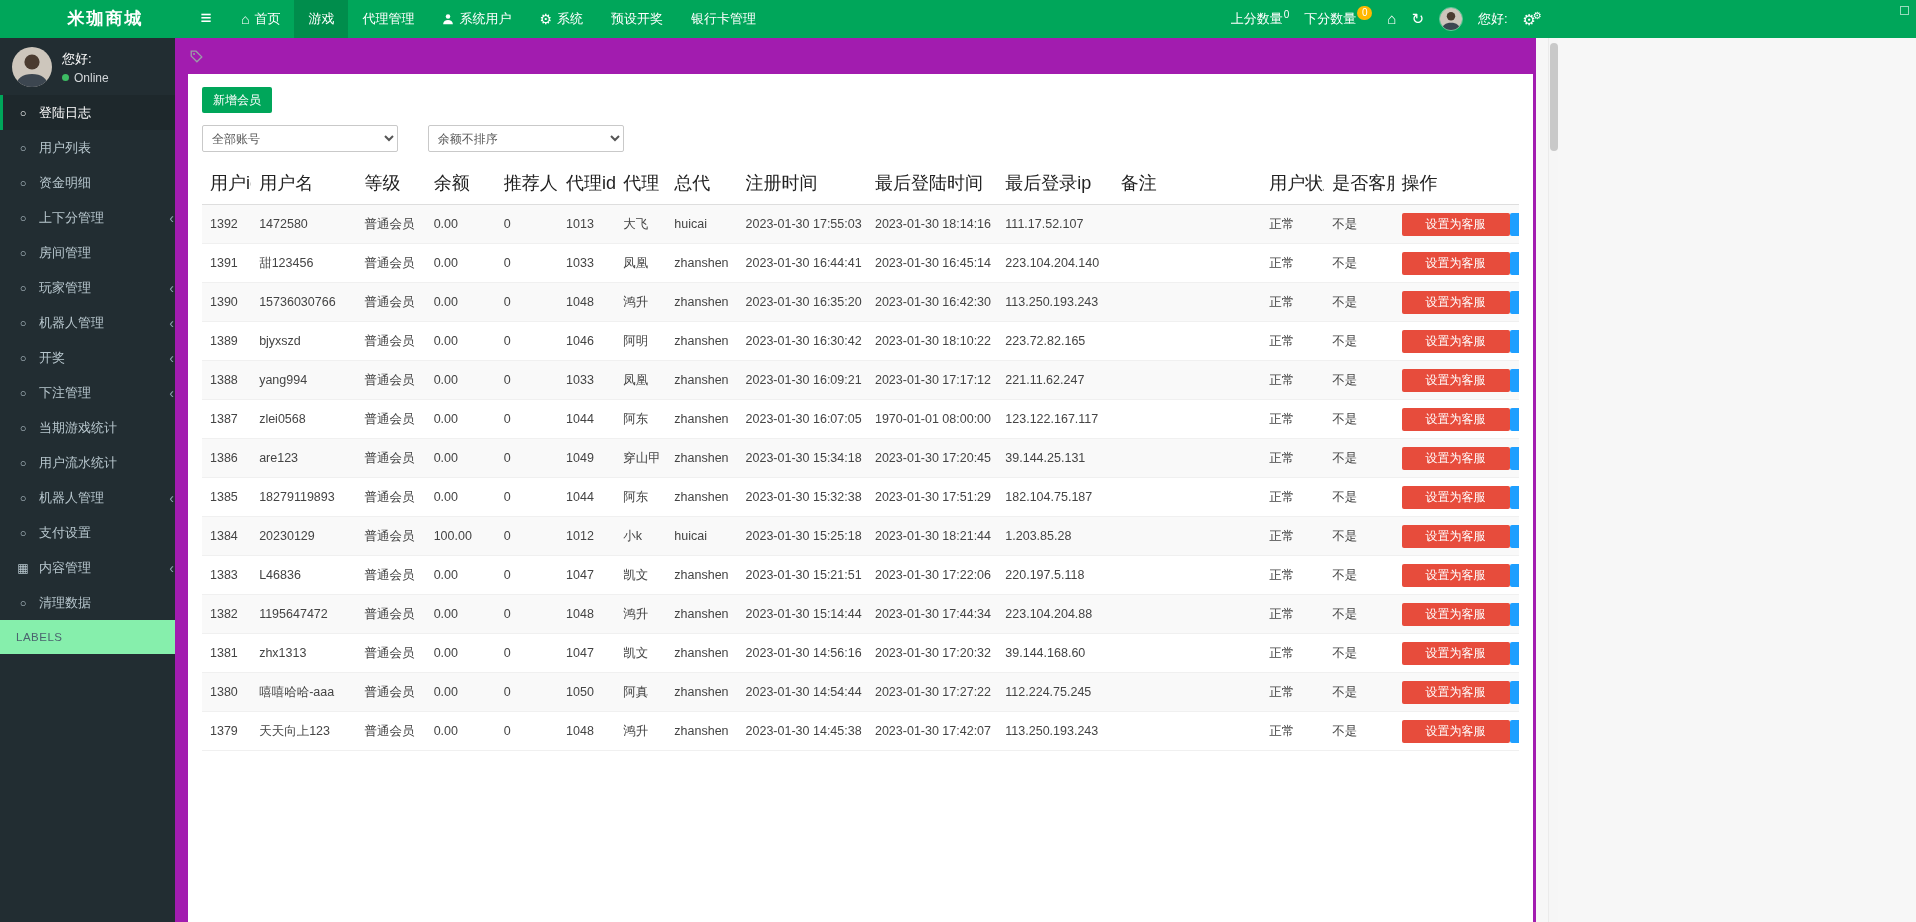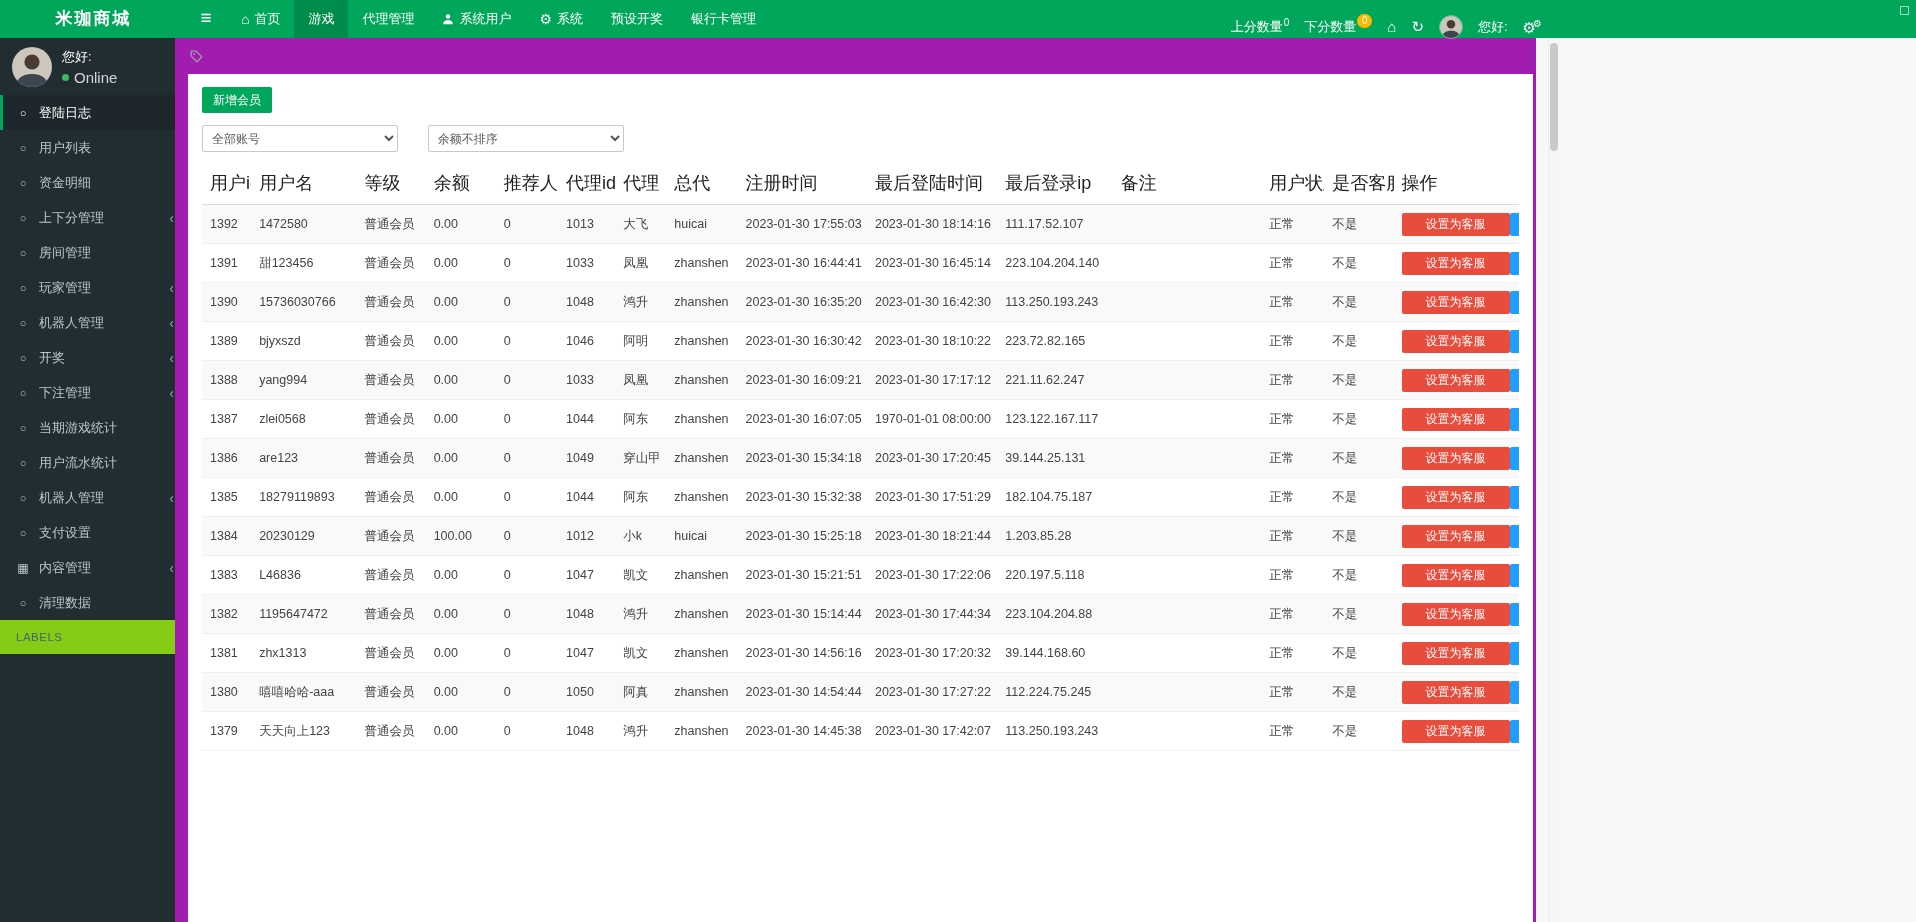--- a/index.html
+++ b/index.html
@@ -1,50 +1,50 @@
 <!DOCTYPE html>
 <html><head>
 <meta charset="utf-8">
 <style>
   * { margin:0; padding:0; box-sizing:border-box; }
   html,body { width:1916px; height:922px; overflow:hidden; }
   body { font-family:"Liberation Sans","DejaVu Sans",sans-serif; font-size:13px; color:#333; background:#f7f7f7; position:relative; }
 
   
   .header { position:absolute; top:0; left:0; width:1916px; height:38px; background:#00a65a; color:#fff; z-index:20; }
-  .logo { position:absolute; left:0; top:0; width:187px; height:38px; line-height:38px; text-align:center; font-size:17px; font-weight:bold; letter-spacing:2px; cursor:pointer; }
+  .logo { position:absolute; left:12px; top:0; width:187px; height:38px; line-height:38px; text-align:center; font-size:17px; font-weight:bold; letter-spacing:2px; cursor:pointer; }
   .hamburger { position:absolute; left:187px; top:0; width:38px; height:38px; line-height:36px; text-align:center; font-size:19px; cursor:pointer; }
   .top-nav { position:absolute; left:227px; top:0; height:38px; display:flex; }
   .nav-item { padding:0 14px; height:38px; line-height:38px; font-size:13px; color:#fff; cursor:pointer; display:flex; align-items:center; gap:5px; white-space:nowrap; }
   .nav-item.active { background:rgba(0,0,0,0.15); }
   .nav-item .nicon { display:inline-flex; align-items:center; font-size:14px; }
-  .header-right { position:absolute; right:374px; top:8px; height:38px; display:flex; align-items:center; gap:15px; }
+  .header-right { position:absolute; right:374px; top:0; height:38px; display:flex; align-items:center; gap:15px; }
   .hr-item { position:relative; cursor:pointer; font-size:13px; white-space:nowrap; }
   .sup-badge { font-size:10px; vertical-align:super; margin-left:1px; }
   .orange-badge { display:inline-block; background:#ffb800; color:#fff; font-size:10px; min-width:15px; height:14px; line-height:14px; text-align:center; border-radius:8px; padding:0 3px; transform:translateY(-7px); margin-left:1px; }
   .hr-icon { font-size:15px; cursor:pointer; line-height:38px; }
   .avatar-sm { width:24px; height:24px; border-radius:50%; overflow:hidden; cursor:pointer; border:1px solid rgba(255,255,255,.4); }
   .greet { font-size:13px; }
   .gears { cursor:pointer; font-size:15px; }
   .gears .g2 { font-size:10px; vertical-align:super; margin-left:-3px; }
   .corner-icon { position:absolute; right:7px; top:6px; width:9px; height:9px; border:1px solid rgba(255,255,255,.75); opacity:.8; cursor:pointer; }
 
   
   .sidebar { position:absolute; left:0; top:38px; width:187px; height:884px; background:#222d32; }
   .user-panel { display:flex; align-items:center; gap:10px; padding:9px 12px 8px 12px; height:57px; }
   .user-avatar { width:40px; height:40px; border-radius:50%; overflow:hidden; flex:0 0 40px; }
   .user-name { color:#fff; font-size:13px; margin-bottom:3px; }
-  .user-status { color:#d2d6d9; font-size:15px; display:flex; align-items:center; gap:5px; }
+  .user-status { color:#d2d6d9; font-size:12px; display:flex; align-items:center; gap:5px; }
   .dot { width:7px; height:7px; border-radius:50%; background:#3dbb63; display:inline-block; }
   .menu-item { height:35px; display:flex; align-items:center; gap:9px; padding-left:16px; color:#b8c7ce; font-size:13px; cursor:pointer; position:relative; white-space:nowrap; }
   .menu-item .micon { width:14px; text-align:center; font-size:11px; display:inline-block; }
   .menu-item .micon.big { font-size:12px; }
   .menu-item.active { background:#1e282c; color:#fff; border-left:3px solid #00a65a; padding-left:13px; }
   .menu-item .chev { position:absolute; right:13px; font-size:14px; color:#8aa4af; line-height:1; }
-  .menu-label { padding:11px 16px; color:#4b646f; background:#84cc16; font-size:11.5px; letter-spacing:.5px; }
+  .menu-label { padding:11px 16px; color:#4b646f; background:#86efac; font-size:11.5px; letter-spacing:.5px; }
 
   
   .content { position:absolute; left:175px; top:38px; width:1361px; height:884px; background:#a21caf;text-decoration:underline; }
   .crumb-bar { position:absolute; left:0; top:0; width:100%; height:36px; }
   .tag-icon { position:absolute; left:15px; top:12px; cursor:pointer; line-height:0; }
   .card { position:absolute; left:13px; top:36px; right:3px; bottom:0; background:#fff; padding:13px 14px; }
 
   .btn-green { background:#00a65a; color:#fff; border:none; height:26px; padding:0 11px; font-size:12px; border-radius:2px; cursor:pointer; font-family:inherit; }
   .filter-row { margin-top:12px; }
   .filter-row select { width:196px; height:27px; border:1px solid #c9c9c9; border-radius:2px; background:#fff; color:#555; font-size:12px; padding:0 5px; font-family:inherit; }

